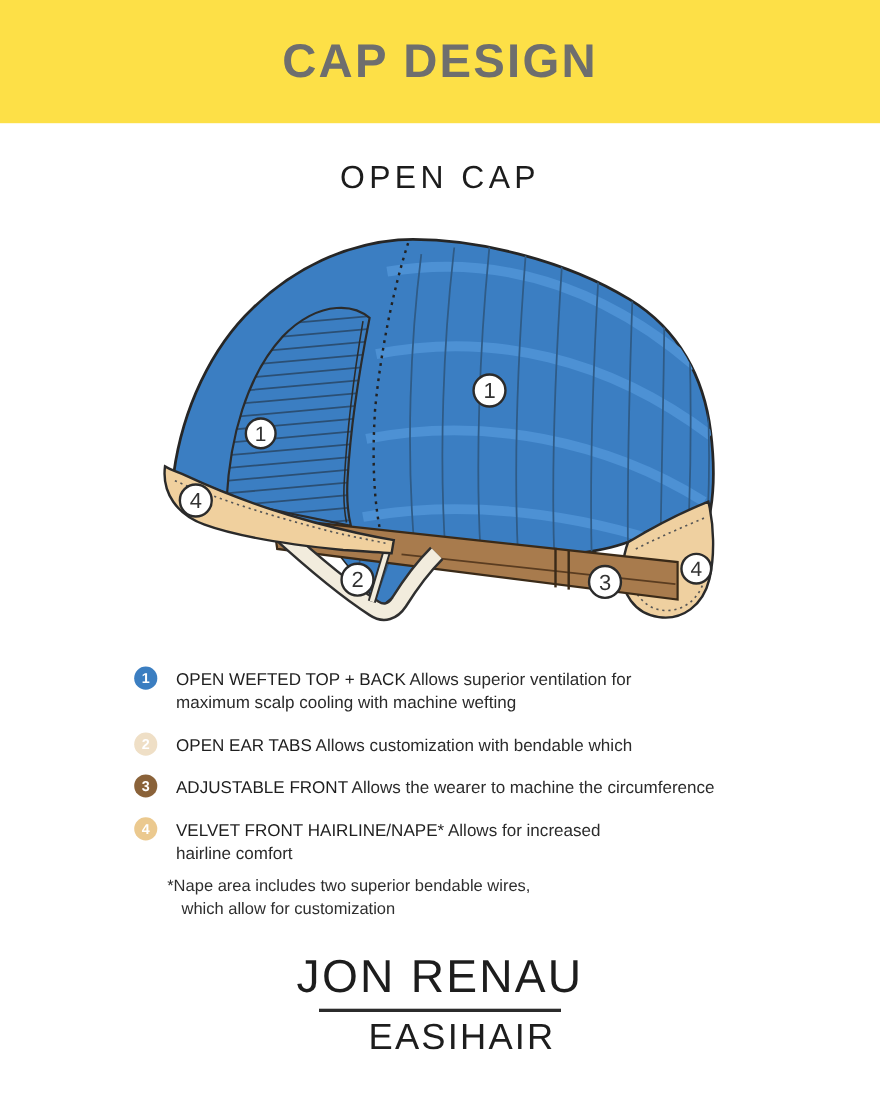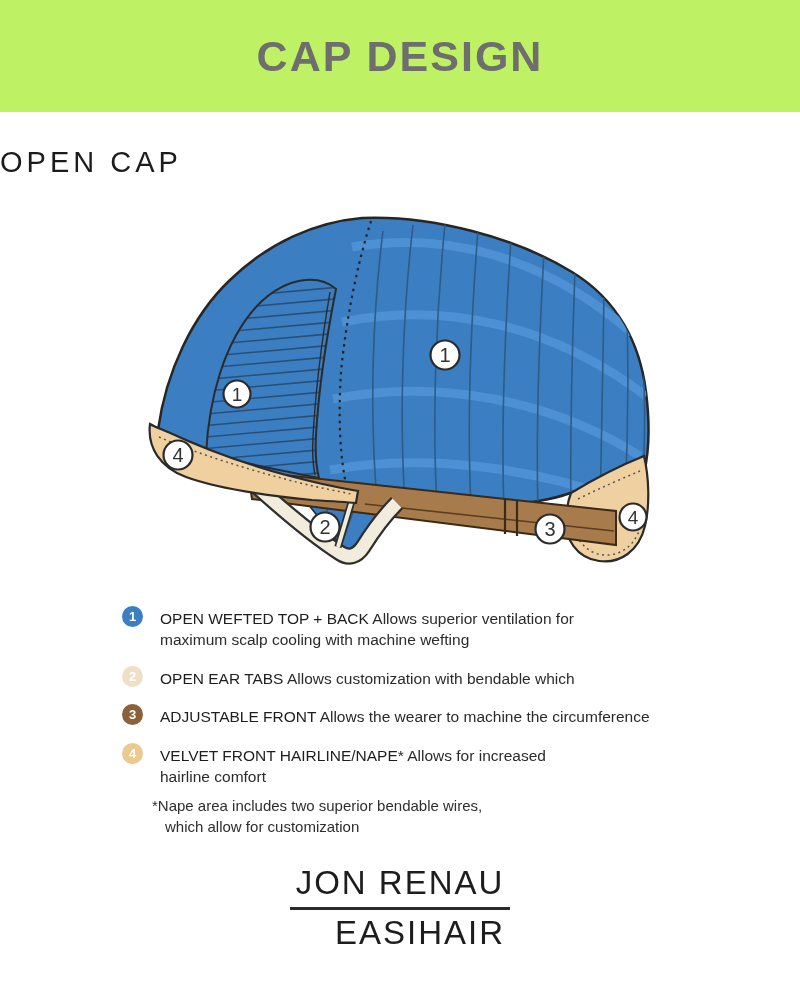--- a/index.html
+++ b/index.html
@@ -5,28 +5,28 @@
   html,body{margin:0;padding:0;}
   body{
     width:800px;height:1000px;position:relative;background:#ffffff;
     font-family:"Liberation Sans", sans-serif;
     -webkit-font-smoothing:antialiased;
     overflow:hidden;
   }
   
   .header{
     position:absolute;left:0;top:0;width:800px;height:112px;
-    background:#bef264;display:flex;align-items:center;justify-content:center;
+    background:#fde047;display:flex;align-items:center;justify-content:center;
   }
   .header h1{
     margin:0;font-size:43px;font-weight:bold;letter-spacing:2px;color:#6E6E6E;
   }
   
   .diagram-title{
-    position:absolute;left:0;top:146px;width:800px;text-align:left;
+    position:absolute;left:0;top:146px;width:800px;text-align:center;
     font-size:29px;font-weight:400;letter-spacing:4px;color:#1C1C1C;
   }
   
   svg.cap{position:absolute;left:0;top:0;width:800px;height:1000px;}
   .callout-num{font-family:"Liberation Sans",sans-serif;fill:#333;font-weight:400;}
   
   .legend-row{position:absolute;left:122px;display:flex;align-items:flex-start;}
   .dot{
     flex:0 0 auto;width:21px;height:21px;border-radius:50%;
     display:flex;align-items:center;justify-content:center;
@@ -39,21 +39,21 @@
   .row1 .legend-text{width:470px;}
   .row4 .legend-text{width:432px;}
   
   .footnote{
     position:absolute;left:152px;top:795px;
     font-size:15px;line-height:21px;color:#2E2E2E;
   }
   .footnote .fn2{padding-left:13px;}
   
   .logo{position:absolute;left:0;top:864px;width:800px;text-align:center;color:#1D1D1D;}
-  .logo .brand{font-size:33px;letter-spacing:2px;}
+  .logo .brand{font-size:42px;letter-spacing:2px;}
   .logo .rule{width:220px;height:3px;background:#2B2B2B;margin:5px auto 4px auto;}
   .logo .sub{font-size:33px;letter-spacing:2px;margin-left:40px;}
 </style>
 </head>
 <body>
 
 <div class="header">
   <h1>CAP DESIGN</h1>
 </div>
 

